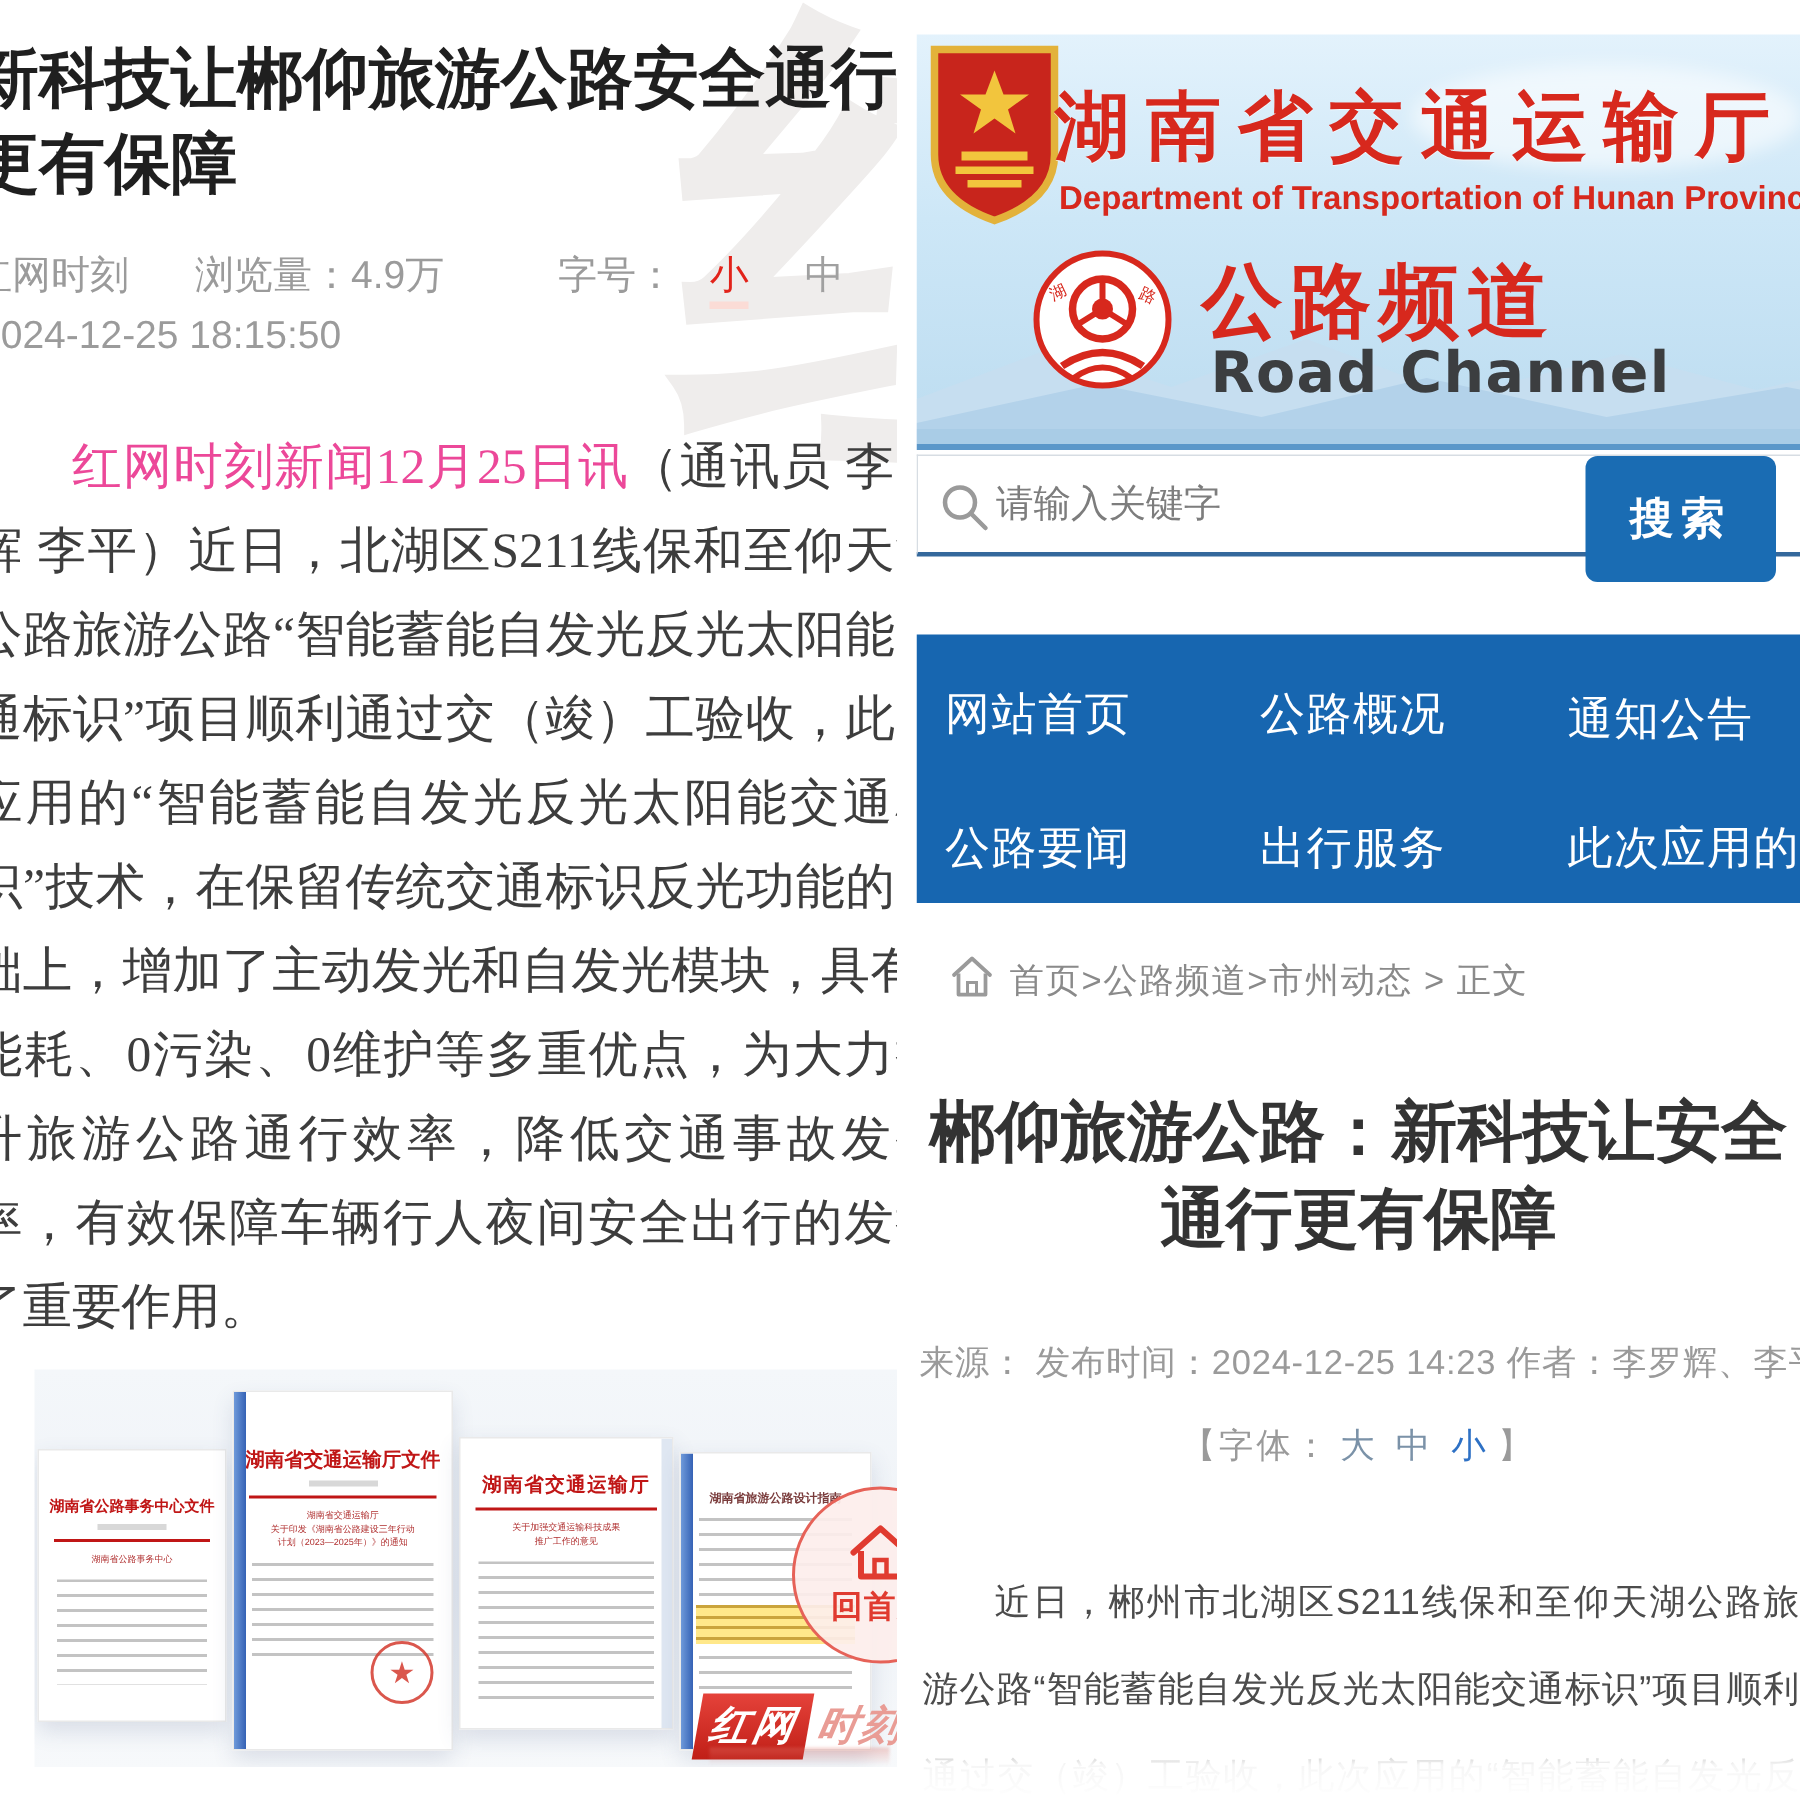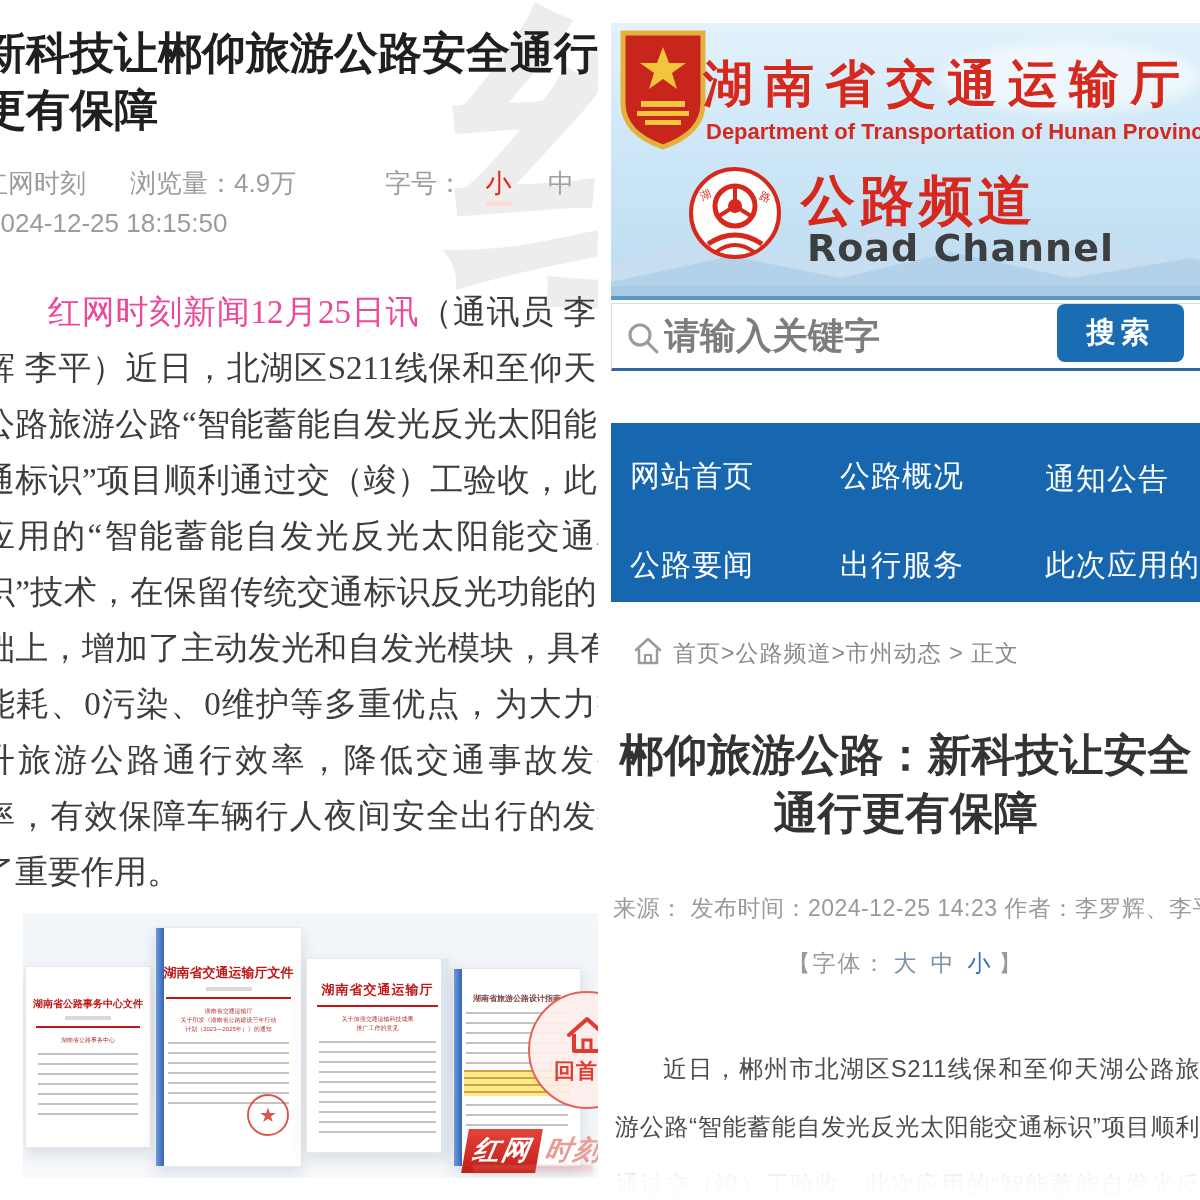--- a/index.html
+++ b/index.html
@@ -11,21 +11,21 @@
 
   
   .lp-inner { position:absolute; left:-18px; top:0; width:666px; height:1200px; }
   .lp-watermark { position:absolute; left:470px; top:-55px; font-size:330px; font-weight:900;
                   color:#efedec; transform:rotate(3deg); z-index:0; user-select:none;}
   .lp-title { position:absolute; left:0; top:24px; width:642px; font-size:44px; font-weight:800;
               line-height:57px; color:#1f1f1f; letter-spacing:0; z-index:1;}
   .lp-meta { position:absolute; left:0; top:166px; width:660px; font-size:26px; color:#9b9b9b; z-index:1;}
   .lp-source { position:absolute; left:0; top:0;}
   .lp-views  { position:absolute; left:148px; top:0;}
-  .lp-fontsize { position:absolute; left:403px; top:0; white-space:nowrap;font-family:Liberation Serif, serif;}
+  .lp-fontsize { position:absolute; left:390px; top:0; white-space:nowrap;}
   .fs-small { color:#e2231a; margin-left:16px; border-bottom:5px solid #fbdcd6; padding-bottom:3px;}
   .fs-mid   { color:#a0a0a0; margin-left:30px;}
   .lp-date { position:absolute; left:4px; top:208px; font-size:26px; color:#9b9b9b; z-index:1;}
   .lp-body { position:absolute; left:0; top:284px; width:648px; z-index:1;
              font-family:"Liberation Serif","DejaVu Serif",serif;
              font-size:33px; line-height:56px; color:#3d3d3d; text-align:justify; text-indent:66px;}
   .lp-body b { font-weight:400; color:#ec4899; }
 
   
   .lp-photo { position:absolute; left:41px; top:913px; width:600px; height:265px; z-index:1;
@@ -82,23 +82,23 @@
             white-space:nowrap;}
   .rc-logo { position:absolute; left:77px; top:143px; }
   .bn-channel { position:absolute; left:190px; top:142px; font-size:54px; font-weight:800; color:#d7281d;
                 letter-spacing:5px; white-space:nowrap;}
   .bn-channel-en { position:absolute; left:196px; top:203px; font-size:38px; font-weight:600; color:#3c3e40;
                    letter-spacing:1px; white-space:nowrap; font-family:"DejaVu Sans",sans-serif;}
   .rp-search { position:absolute; left:0; top:303px; width:655px; height:68px; background:#fff;
                border:1px solid #d7dde3; border-bottom:3px solid #34689c;}
   .rp-search .mag { position:absolute; left:14px; top:17px;}
   .rp-search input { position:absolute; left:52px; top:4px; width:380px; height:56px; border:none; outline:none;
-                     font-size:36px; color:#a16207; font-family:inherit; background:transparent;font-weight:bold;}
+                     font-size:25px; color:#a16207; font-family:inherit; background:transparent;}
   .rp-search input::placeholder { color:#7d7d7d; }
-  .search-btn { position:absolute; left:445px; top:0px; width:127px; height:58px; background:#1a6cb3;
+  .search-btn { position:absolute; left:445px; top:0px; width:127px; height:84px; background:#1a6cb3;
                 border:none; border-radius:8px; color:#fff; font-size:29px; font-weight:700;
                 letter-spacing:5px; font-family:inherit; cursor:pointer;}
   .rp-nav { position:absolute; left:0; top:423px; width:655px; height:179px; background:#1766b0; }
   .nav-item { position:absolute; color:#fff; font-size:30px; letter-spacing:1px; white-space:nowrap; cursor:pointer;}
   .rp-crumb { position:absolute; left:0; top:634px; width:655px; height:40px; }
   .rp-crumb svg { position:absolute; left:22px; top:2px; }
   .crumb-text { position:absolute; left:62px; top:4px; font-size:23px; color:#8a8a8a; letter-spacing:1px;}
   .rp-title { position:absolute; left:0; top:726px; width:589px; text-align:center; font-size:44px;
               font-weight:800; color:#333; line-height:58px; }
   .rp-meta { position:absolute; left:2px; top:893px; width:589px; font-size:23px; color:#9a9a9a;

